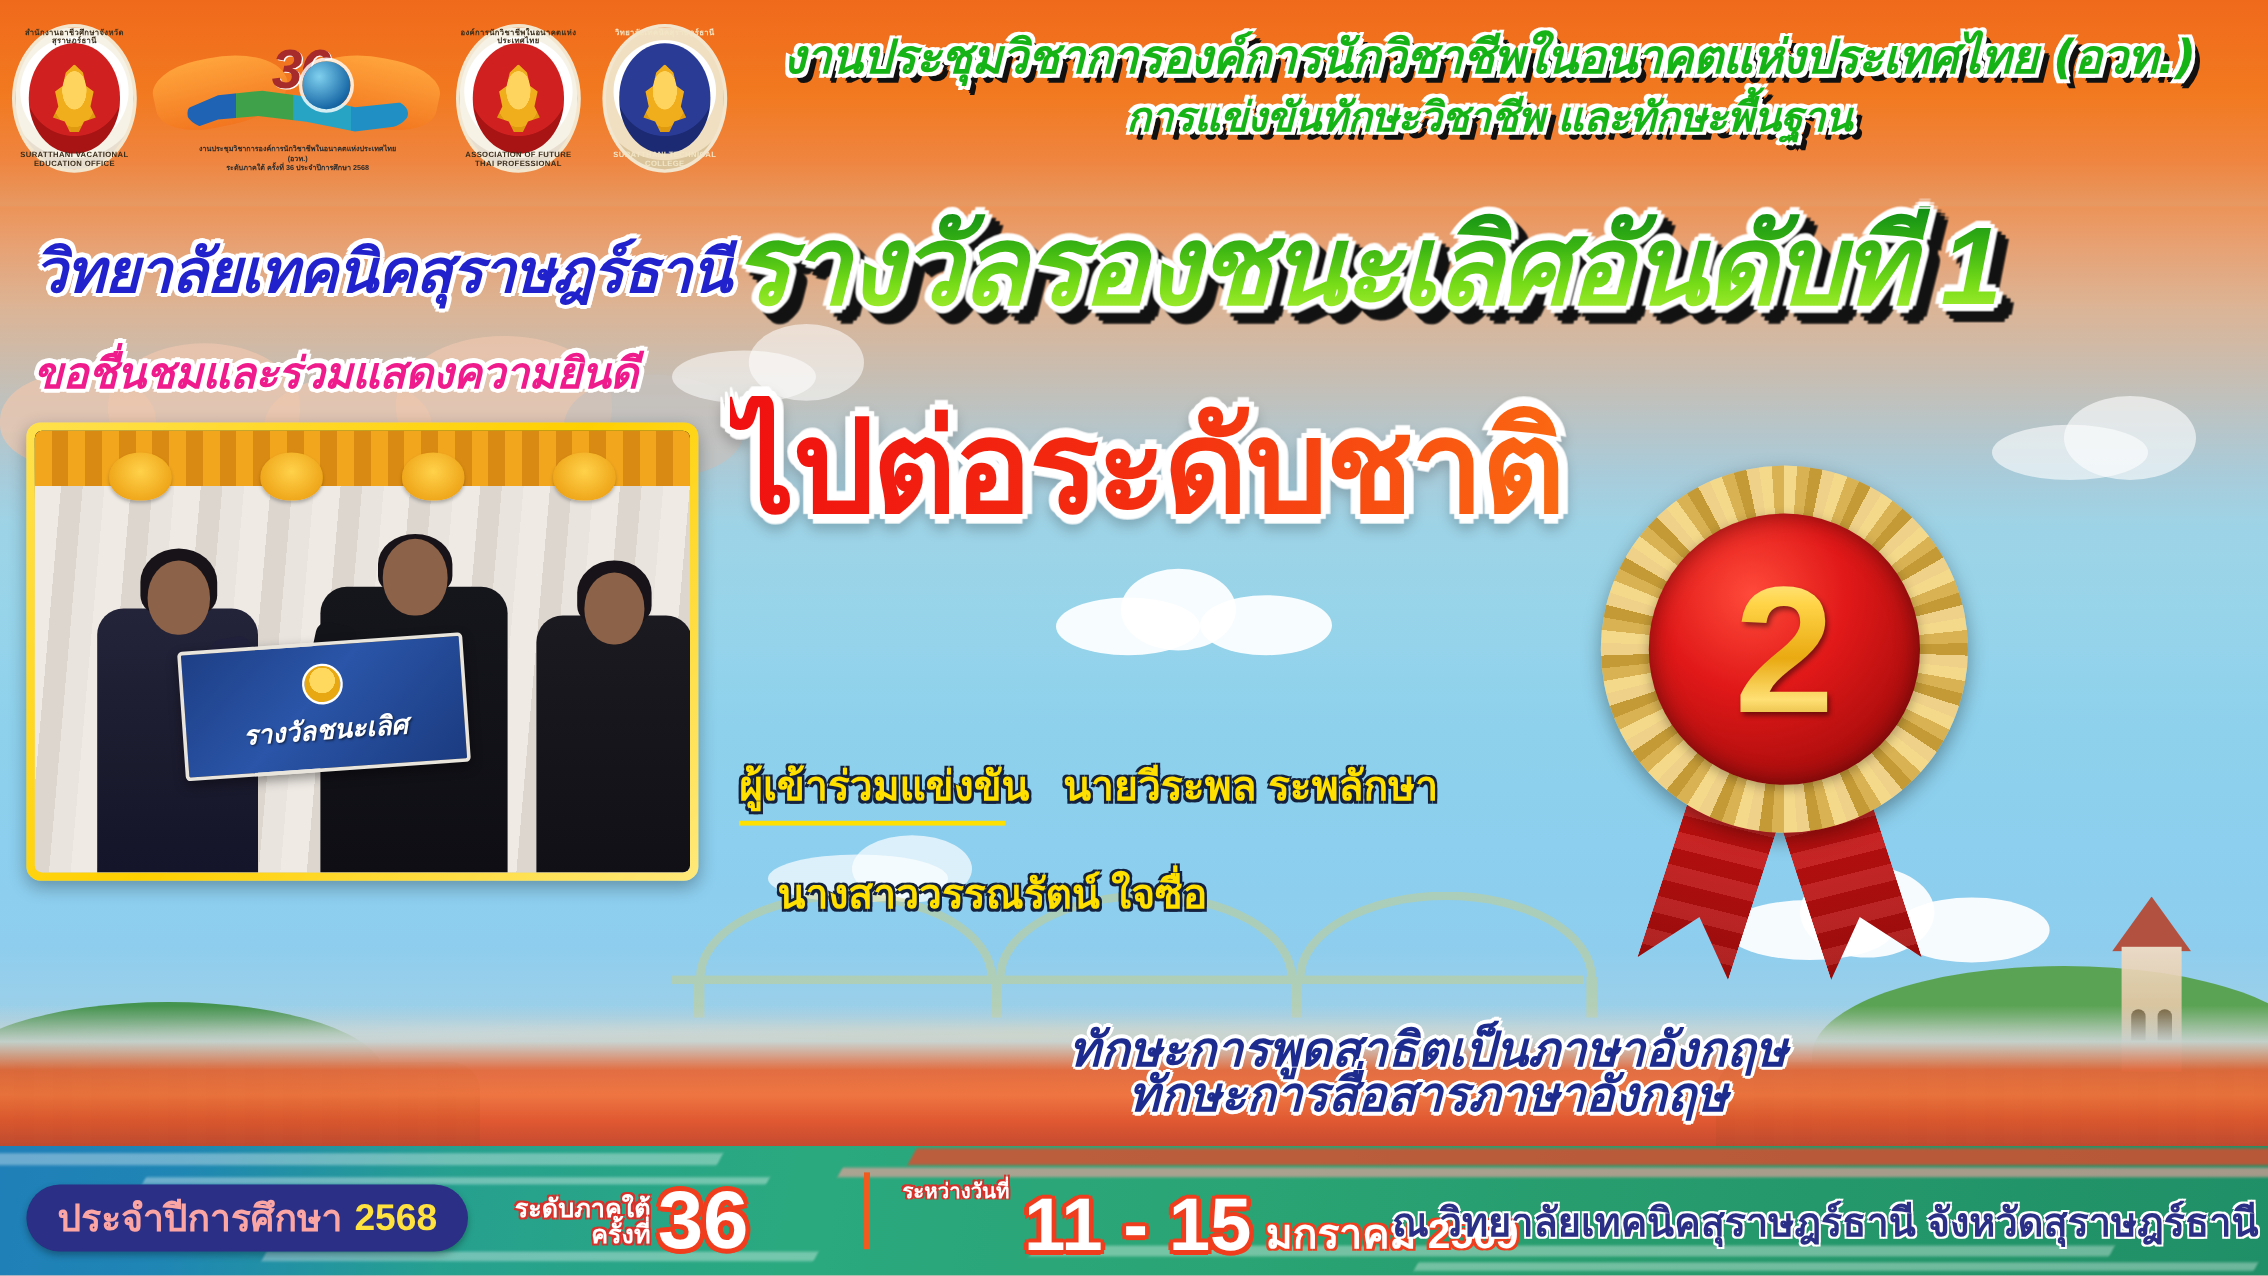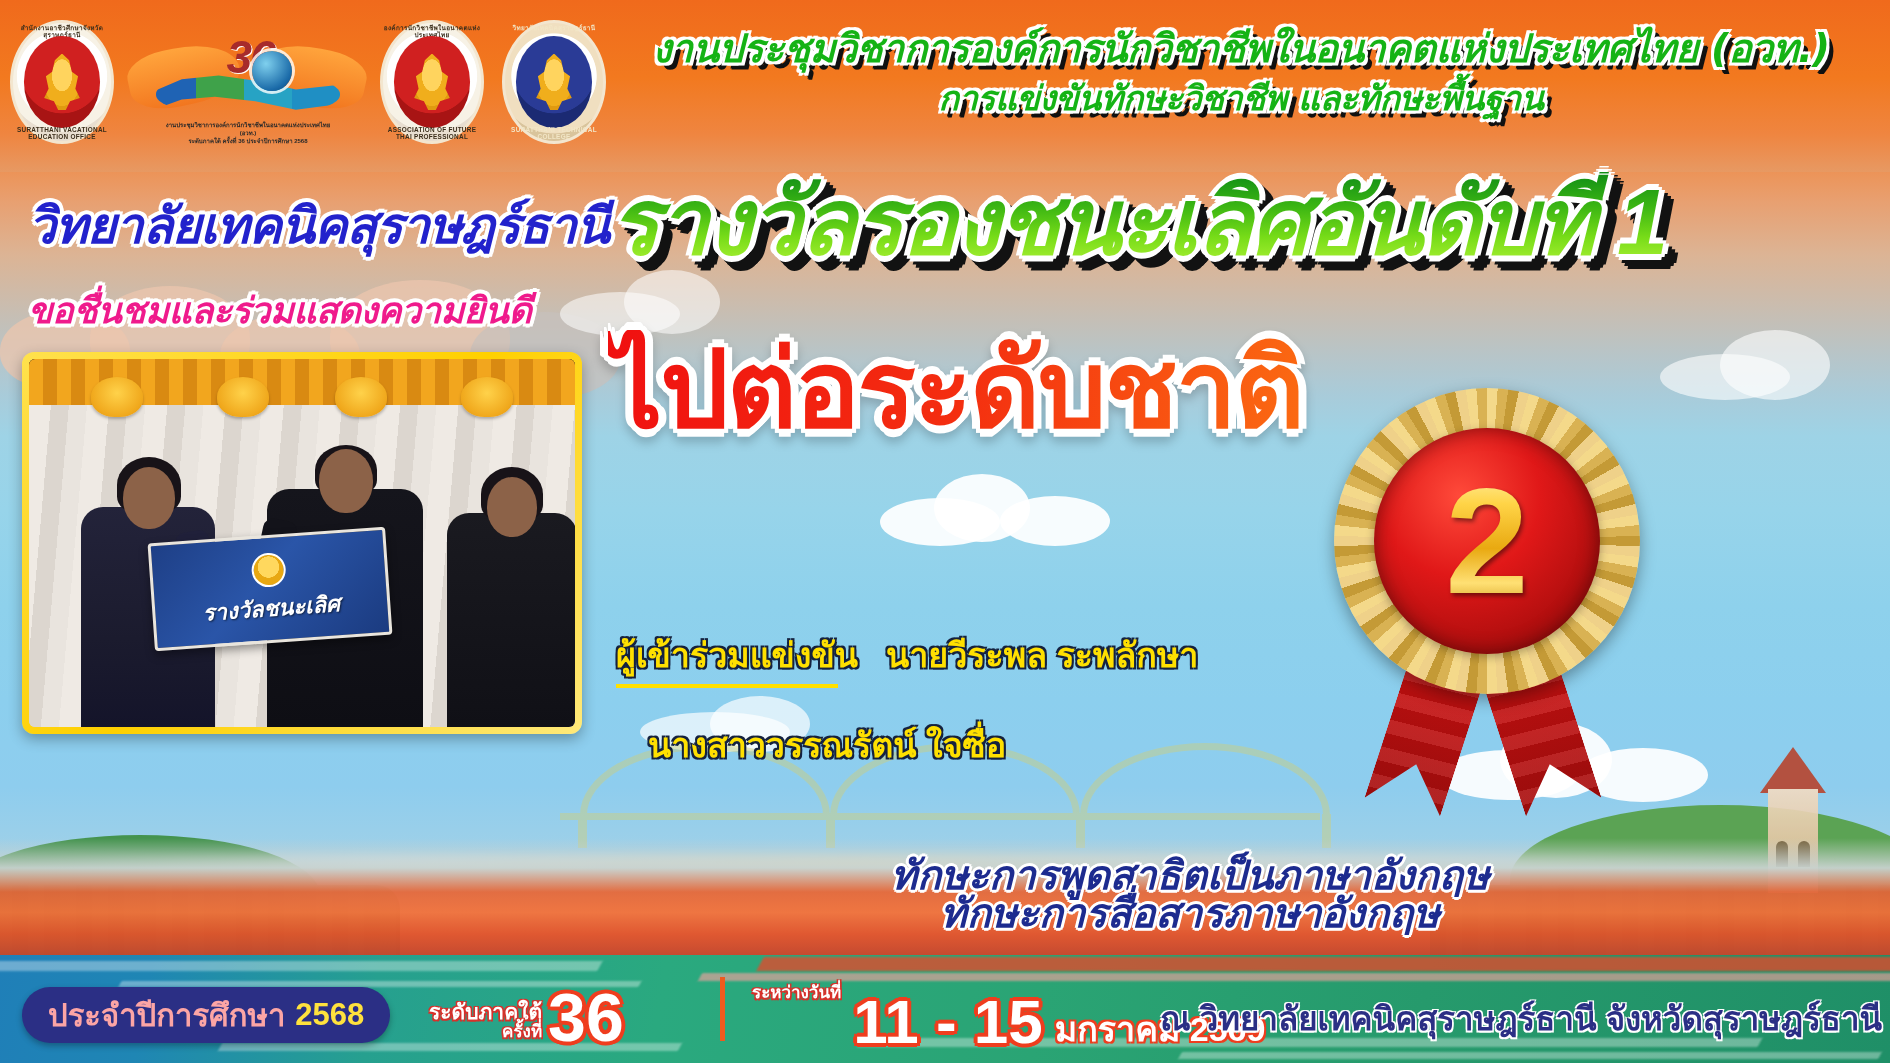--- a/index.html
+++ b/index.html
@@ -269,21 +269,21 @@
     background:#2b2f85; border-radius:28px; display:flex; align-items:center; gap:10px;
     box-shadow:0 3px 6px rgba(0,0,0,.3);
   }
   .year-pill .yl { font-size:31px; font-weight:bold; color:#fca5a5; white-space:nowrap; }
   .year-pill .yv { font-size:31px; font-weight:bold; color:#ffe23d; }
 
   .region-block { position:absolute; left:429px; bottom:14px; display:flex; align-items:flex-end; gap:6px; }
   .region-block .stack { text-align:right; line-height:1.05; padding-bottom:8px; }
   .region-block .r1 { font-size:21px; font-weight:bold; color:#fff;
     text-shadow:-1.5px -1.5px 0 #d8302a,1.5px -1.5px 0 #d8302a,-1.5px 1.5px 0 #d8302a,1.5px 1.5px 0 #d8302a; }
-  .region-block .r2 { font-size:17px; font-weight:bold; color:#fff;
+  .region-block .r2 { font-size:21px; font-weight:bold; color:#fff;
     text-shadow:-1.5px -1.5px 0 #d8302a,1.5px -1.5px 0 #d8302a,-1.5px 1.5px 0 #d8302a,1.5px 1.5px 0 #d8302a; }
   .region-block .bignum {
     font-size:68px; font-weight:bold; line-height:64px; color:#fff;
     text-shadow:-3px -3px 0 #ef3d1e,3px -3px 0 #ef3d1e,-3px 3px 0 #ef3d1e,3px 3px 0 #ef3d1e,
                 -4px 0 0 #ef3d1e,4px 0 0 #ef3d1e,0 -4px 0 #ef3d1e,0 4px 0 #ef3d1e;
   }
   .divider-v { position:absolute; left:720px; bottom:22px; width:5px; height:64px; background:#ef5a1e; }
 
   .date-block { position:absolute; left:752px; bottom:12px; display:flex; align-items:flex-end; gap:12px; }
   .date-block .pre { font-size:17px; font-weight:bold; color:#fff; padding-bottom:46px; white-space:nowrap;

